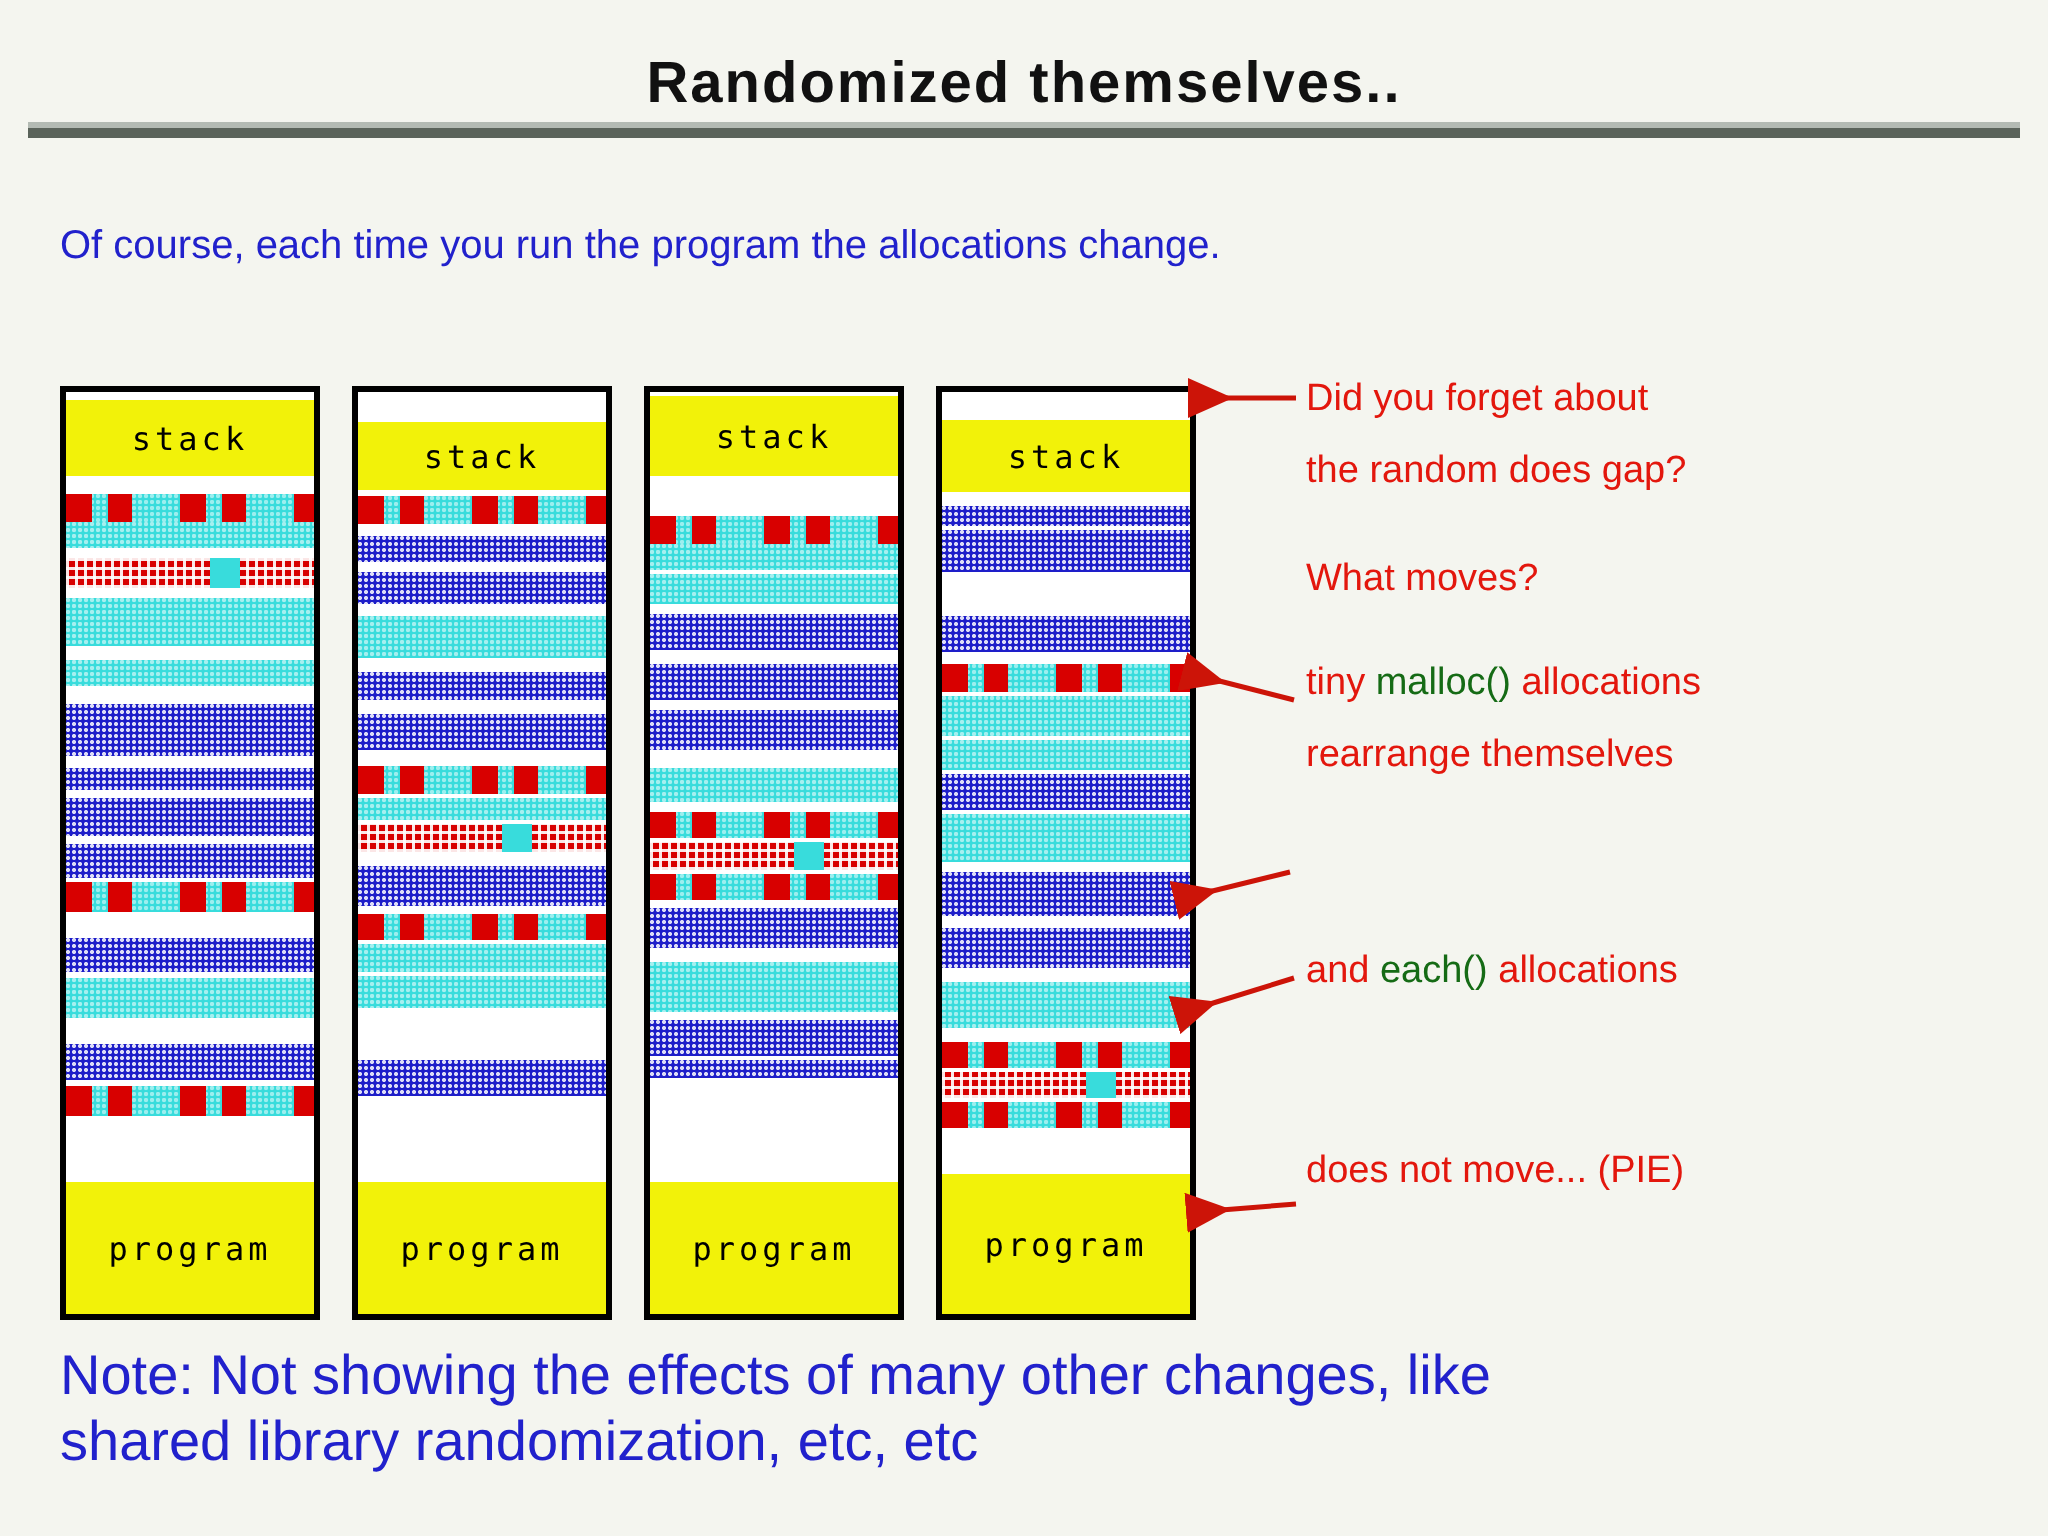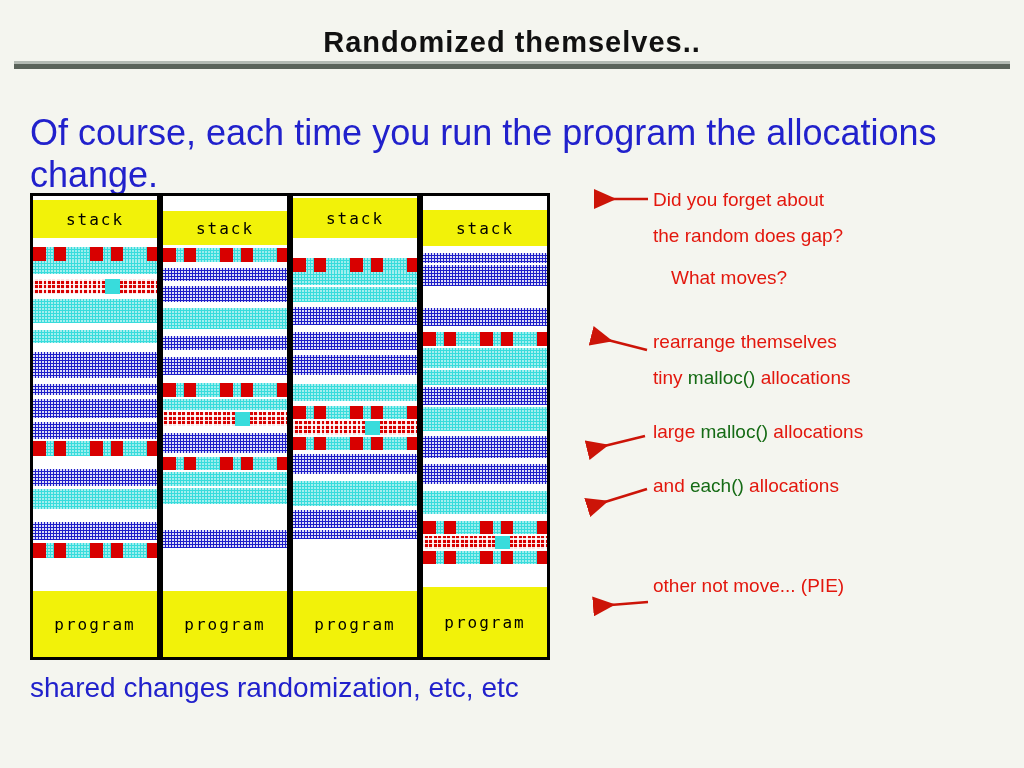--- a/index.html
+++ b/index.html
@@ -4,22 +4,22 @@
 <style>
   html,body{margin:0;padding:0;background:#f4f5ef;}
   .slide{position:relative;width:1024px;height:768px;background:#f4f5ef;overflow:hidden;
          font-family:"Liberation Sans",sans-serif;}
   .title{position:absolute;top:26px;left:0;width:100%;text-align:center;
          font-size:29px;font-weight:bold;color:#111;letter-spacing:1px;}
   .rule{position:absolute;left:14px;top:61px;width:996px;height:9px;}
   .rule .light{height:3px;background:#b3bab3;}
   .rule .dark{height:5px;background:#5a635a;}
   .intro{position:absolute;left:30px;top:112px;width:940px;
-         font-size:36px;color:#2121cc;}
-  .maps{position:absolute;left:30px;top:193px;display:flex;}
+         font-size:20px;color:#2121cc;}
+  .maps{position:absolute;left:30px;top:193px;display:flex;gap:16px;}
   .column{width:124px;height:461px;border:3px solid #000;background:#ffffff;
           display:flex;flex-direction:column;}
   .band{width:100%;flex:0 0 auto;position:relative;}
   .band.gap{background:#ffffff;}
   .band.stack,.band.program{background:#f2f209;display:flex;align-items:center;justify-content:center;}
   .band-label{font-family:"DejaVu Sans Mono","Liberation Mono",monospace;
               font-size:16px;letter-spacing:2px;color:#000;}
   .band.cyan{background-color:#38dcdc;
     background-image:radial-gradient(circle at 1px 1px, rgba(255,255,255,.55) .9px, transparent 1.3px);
     background-size:3px 3px;}
@@ -206,47 +206,45 @@
           <span class="band-label">program</span>
         </div>
       </div>
     </div>
 
   <div class="annotations" id="annotations">
       <div class="annotation" style="top: 182px;">
         <div class="ann-line"><span class="red">Did you forget about</span></div>
         <div class="ann-line"><span class="red">the random does gap?</span></div>
       </div>
-      <div class="annotation" style="top: 260px; margin-left: 18px;">
+      <div class="annotation" style="top: 272px;">
         <div class="ann-line"><span class="red">What moves?</span></div>
       </div>
       <div class="annotation" style="top: 324px;">
+        <div class="ann-line"><span class="red">tiny </span><span class="green">malloc()</span><span class="red"> allocations</span></div>
         <div class="ann-line"><span class="red">rearrange themselves</span></div>
-        <div class="ann-line"><span class="red">tiny </span><span class="green">malloc()</span><span class="red"> allocations</span></div>
-      </div>
-      <div class="annotation" style="top: 414px;">
-        <div class="ann-line"><span class="red">large </span><span class="green">malloc()</span><span class="red"> allocations</span></div>
       </div>
       <div class="annotation" style="top: 468px;">
         <div class="ann-line"><span class="red">and </span><span class="green">each()</span><span class="red"> allocations</span></div>
       </div>
       <div class="annotation" style="top: 568px;">
-        <div class="ann-line"><span class="red">other not move... (PIE)</span></div>
+        <div class="ann-line"><span class="red">does not move... (PIE)</span></div>
       </div>
     </div>
 
   <svg class="arrows" id="arrows" viewBox="0 0 1024 768" xmlns="http://www.w3.org/2000/svg">
     <defs>
       <marker id="ah" markerWidth="9" markerHeight="8" refX="7" refY="4" orient="auto">
         <polygon points="9,0 0,4 9,8" fill="#cc1408"></polygon>
       </marker>
     </defs>
   <line x1="648" y1="199" x2="599" y2="199" stroke="#cc1408" stroke-width="2.5" marker-end="url(#ah)"></line>
       <line x1="647" y1="350" x2="596" y2="337" stroke="#cc1408" stroke-width="2.5" marker-end="url(#ah)"></line>
       <line x1="645" y1="436" x2="592" y2="449" stroke="#cc1408" stroke-width="2.5" marker-end="url(#ah)"></line>
       <line x1="647" y1="489" x2="592" y2="506" stroke="#cc1408" stroke-width="2.5" marker-end="url(#ah)"></line>
       <line x1="648" y1="602" x2="598" y2="606" stroke="#cc1408" stroke-width="2.5" marker-end="url(#ah)"></line>
     </svg>
 
   <div class="footer">
-    <div>shared changes randomization, etc, etc</div>
+    <div>Note: Not showing the effects of many other changes, like</div>
+    <div>shared library randomization, etc, etc</div>
   </div>
 </div>
 
 </body></html>

